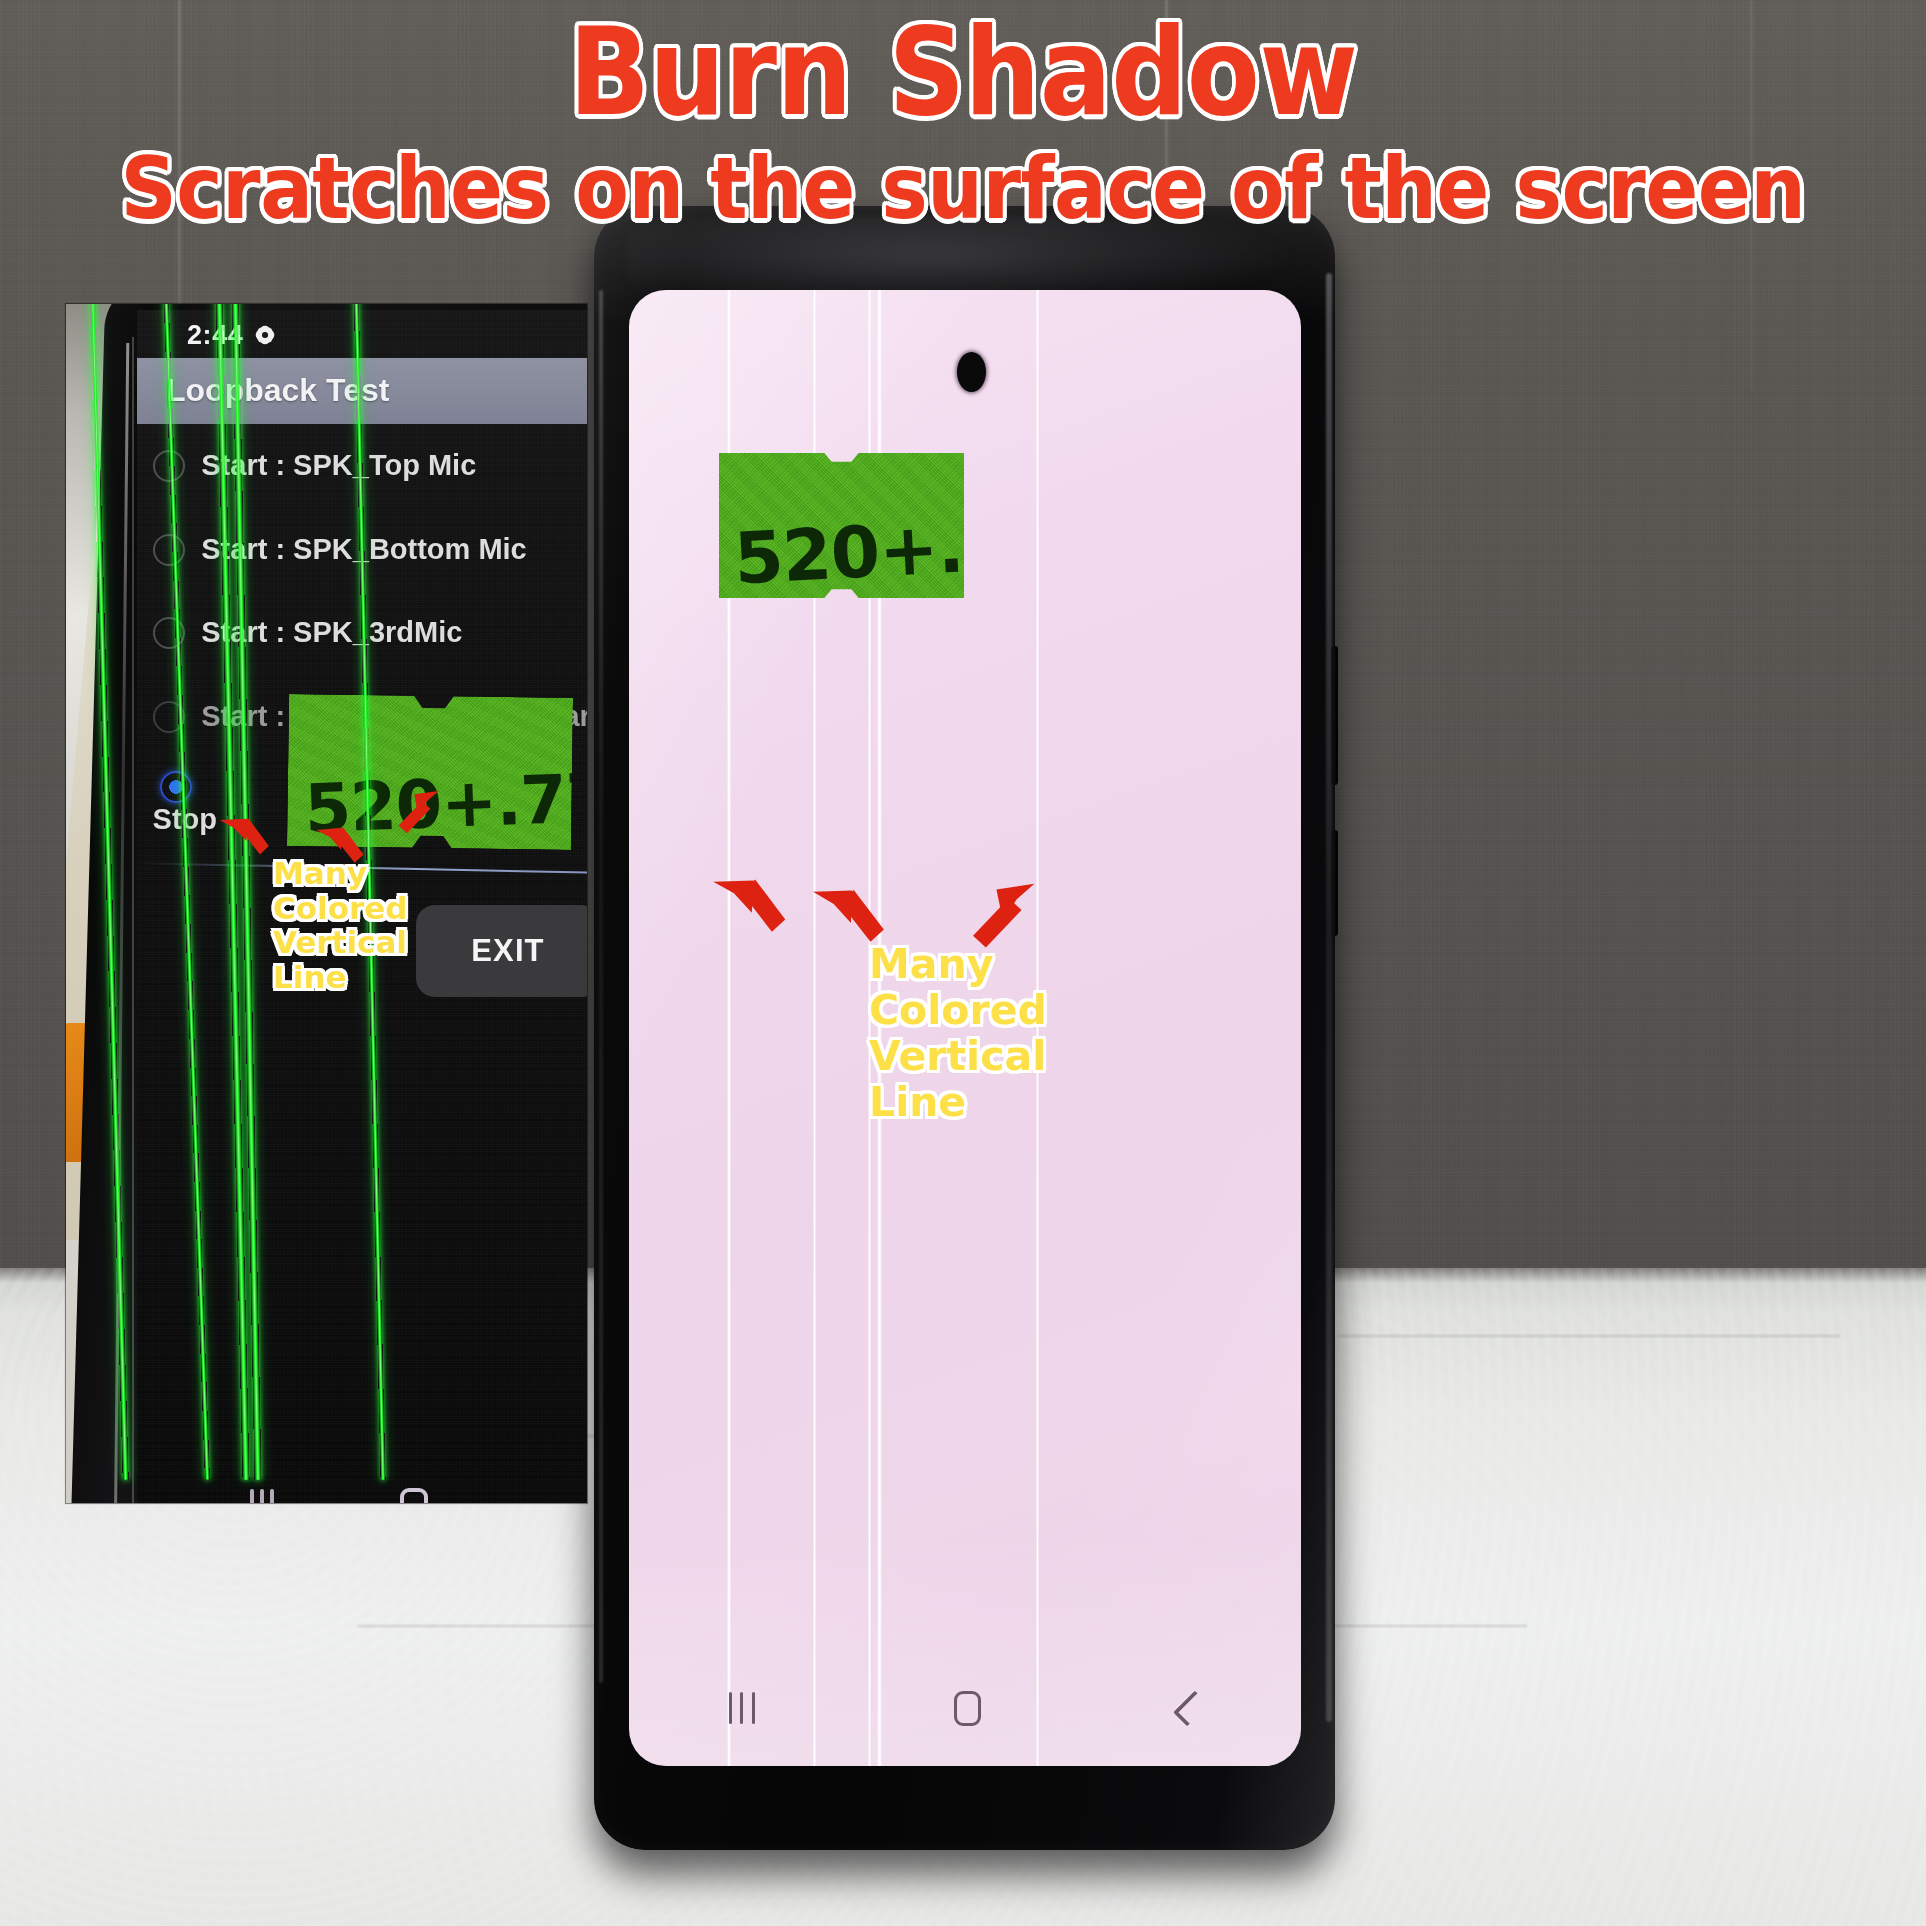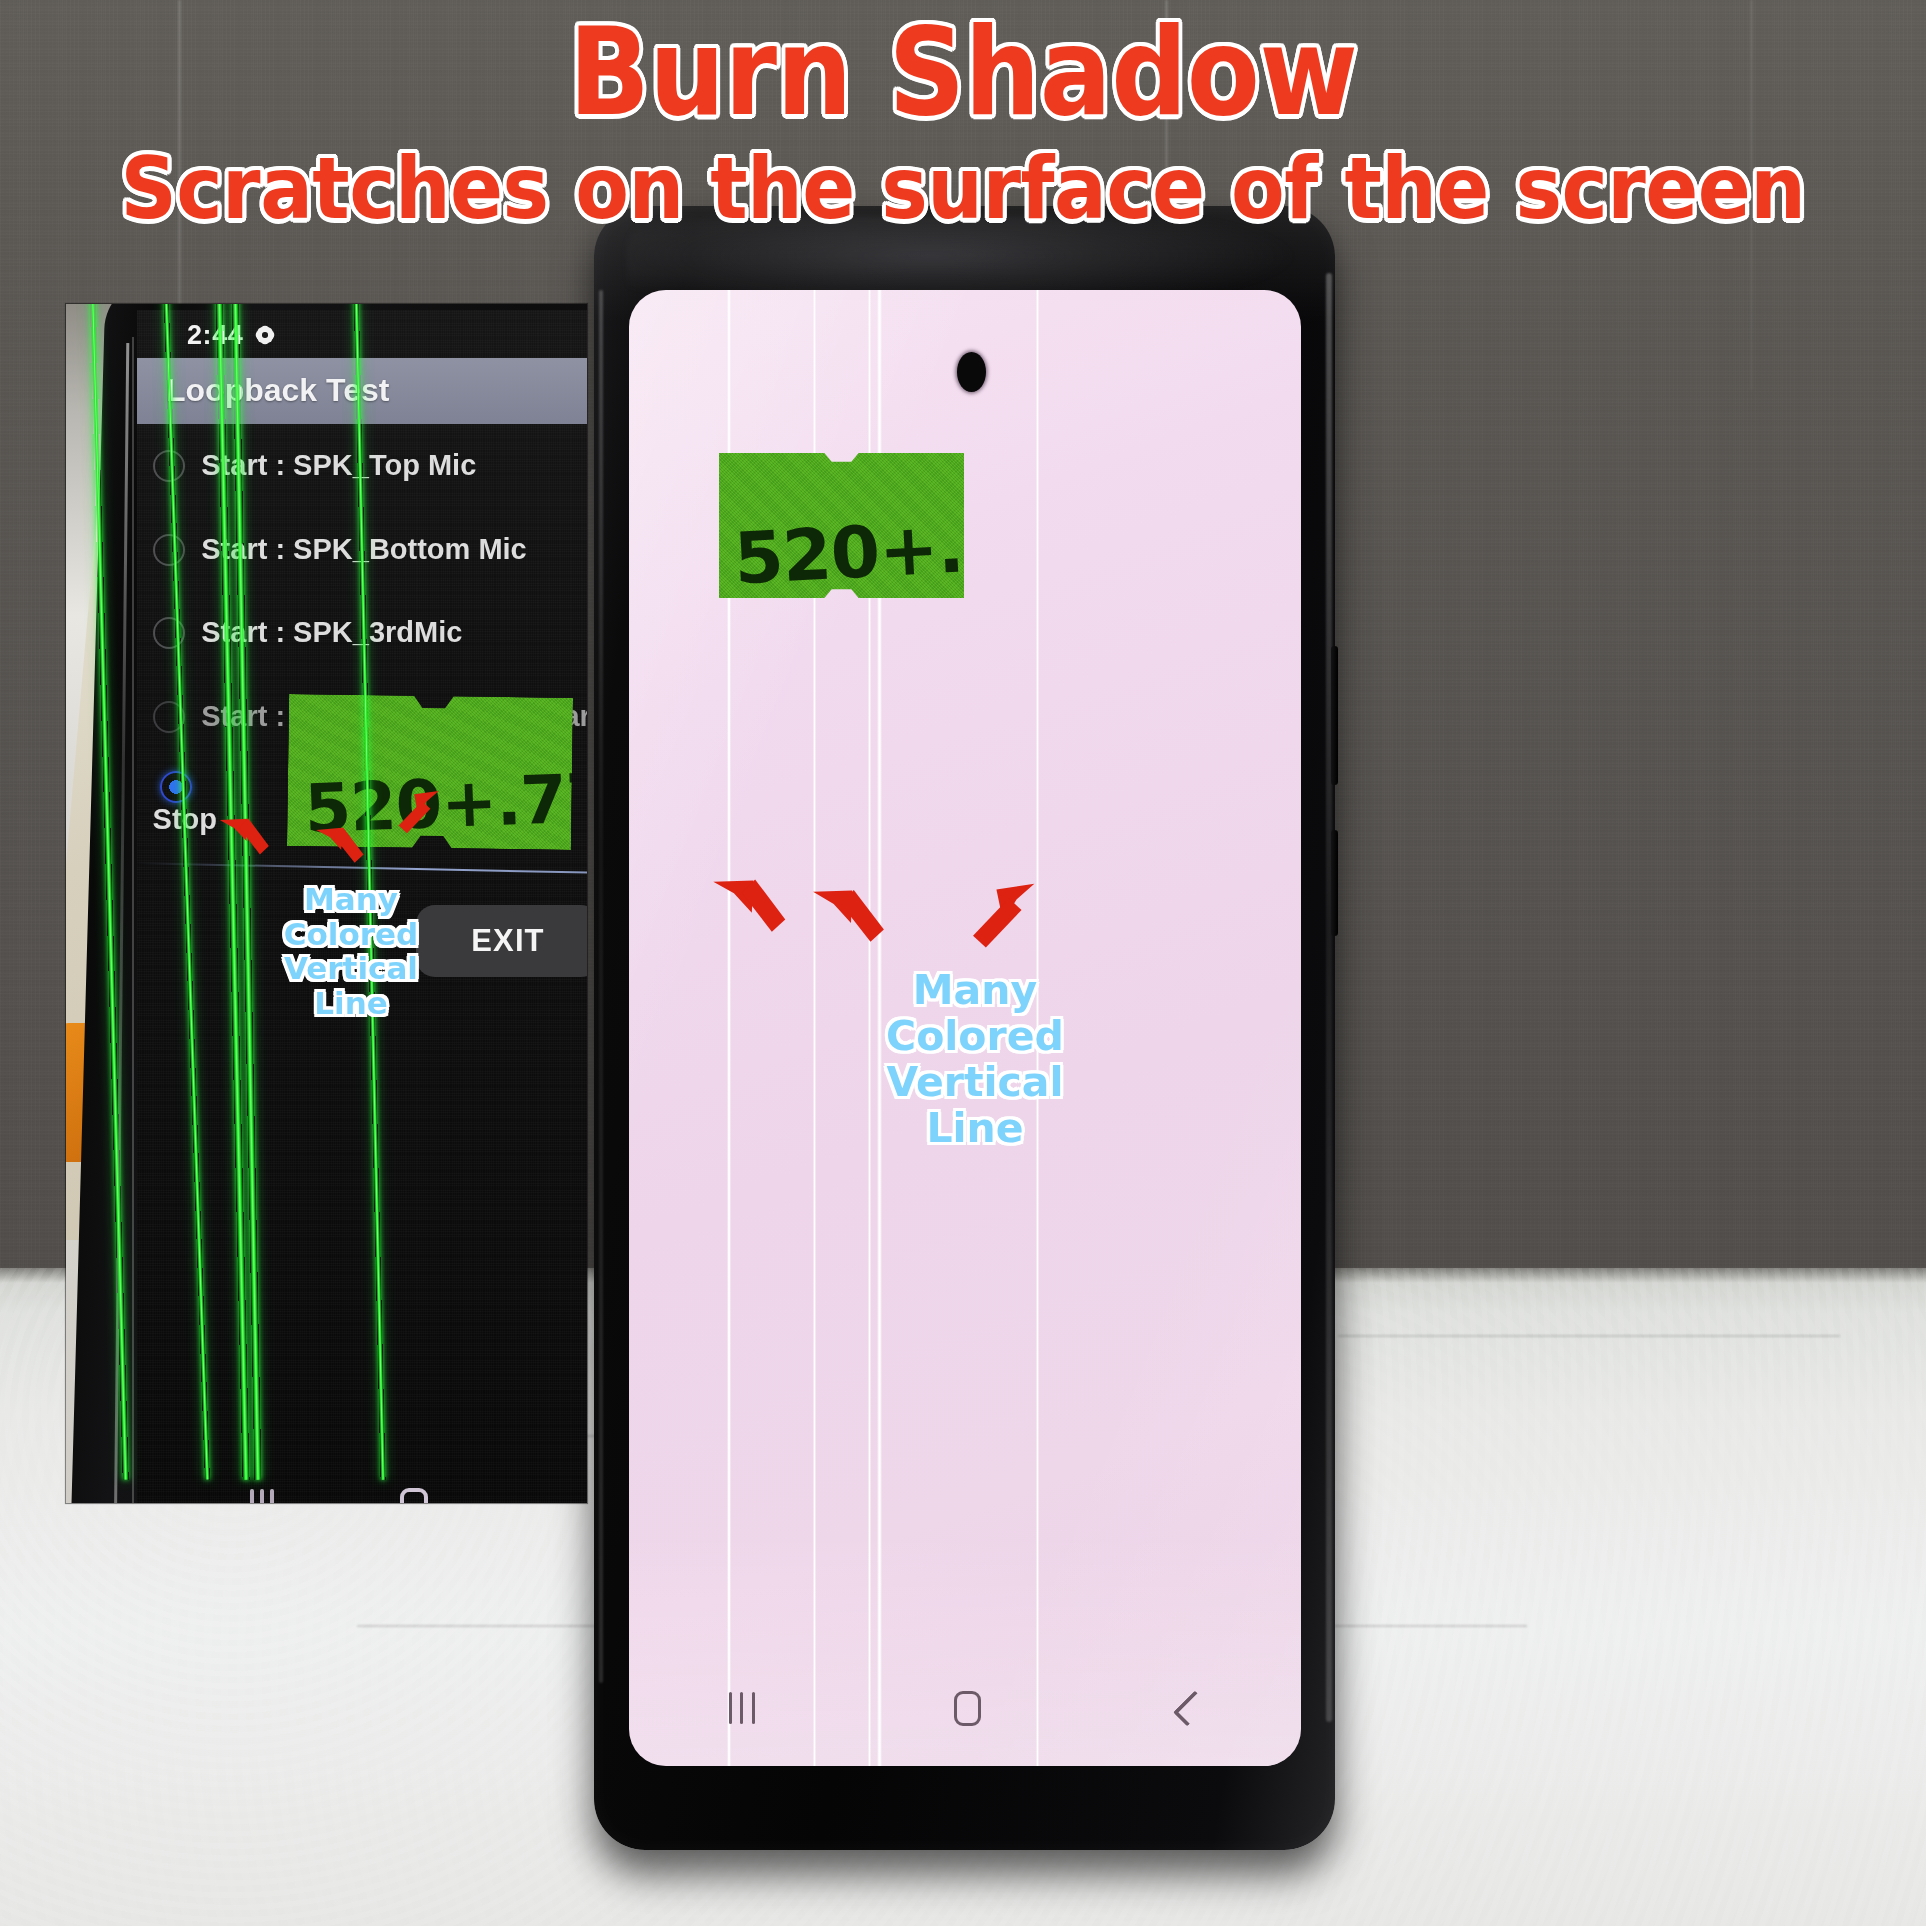--- a/index.html
+++ b/index.html
@@ -159,29 +159,28 @@
     font-family:"DejaVu Sans", sans-serif;
     font-weight:700;color:#0d2806;letter-spacing:-1.1px;
     transform:rotate(-3deg);
     white-space:nowrap;
   }
   .sticker.main .sticker-text{font-size:71px;}
 
   
   .anno-label{
     position:absolute;
-    color:#7dd3fc;
+    color:#fde047;
     font-family:"DejaVu Sans", sans-serif;
-    font-weight:700;text-align:center;line-height:1.12;
+    font-weight:700;text-align:left;line-height:1.12;
     text-shadow:
       -2.8px -2.8px 0 #fff, 2.8px -2.8px 0 #fff, -2.8px 2.8px 0 #fff, 2.8px 2.8px 0 #fff,
       -3.3px 0 0 #fff, 3.3px 0 0 #fff, 0 -3.3px 0 #fff, 0 3.3px 0 #fff,
       -2.2px -3.3px 0 #fff, 2.2px -3.3px 0 #fff, -2.2px 3.3px 0 #fff, 2.2px 3.3px 0 #fff;
     white-space:pre-line;
-    margin-top:26px;
   }
 
   
   .headline{
     position:absolute;left:0;width:100%;text-align:center;
     color:#ee3b20;
     font-family:"DejaVu Sans", sans-serif;
     font-weight:700;
     letter-spacing:-0.6px;
     text-shadow:
@@ -444,21 +443,21 @@
         <div class="ins-radio" style="border-color:#3d3d40;"></div>
         <span>Start : E/P (Please insert Earphone)</span>
       </div>
       <div class="ins-row" style="top:461px;flex-direction:column;">
         <div class="ins-radio on"></div>
         <span>Stop</span>
       </div>
 
       <div class="ins-divider" style="top:558px;"></div>
 
-      <div class="ins-exit" style="left:279px;top:595px;width:184px;height:72px;">
+      <div class="ins-exit" style="left:279px;top:595px;width:184px;height:92px;">
         <span>EXIT</span>
       </div>
 
       <div class="ins-nav" style="bottom:20px;">
         <div class="ins-recent">
             <i></i>
             <i></i>
             <i></i>
           </div>
         <div class="ins-home"></div>

